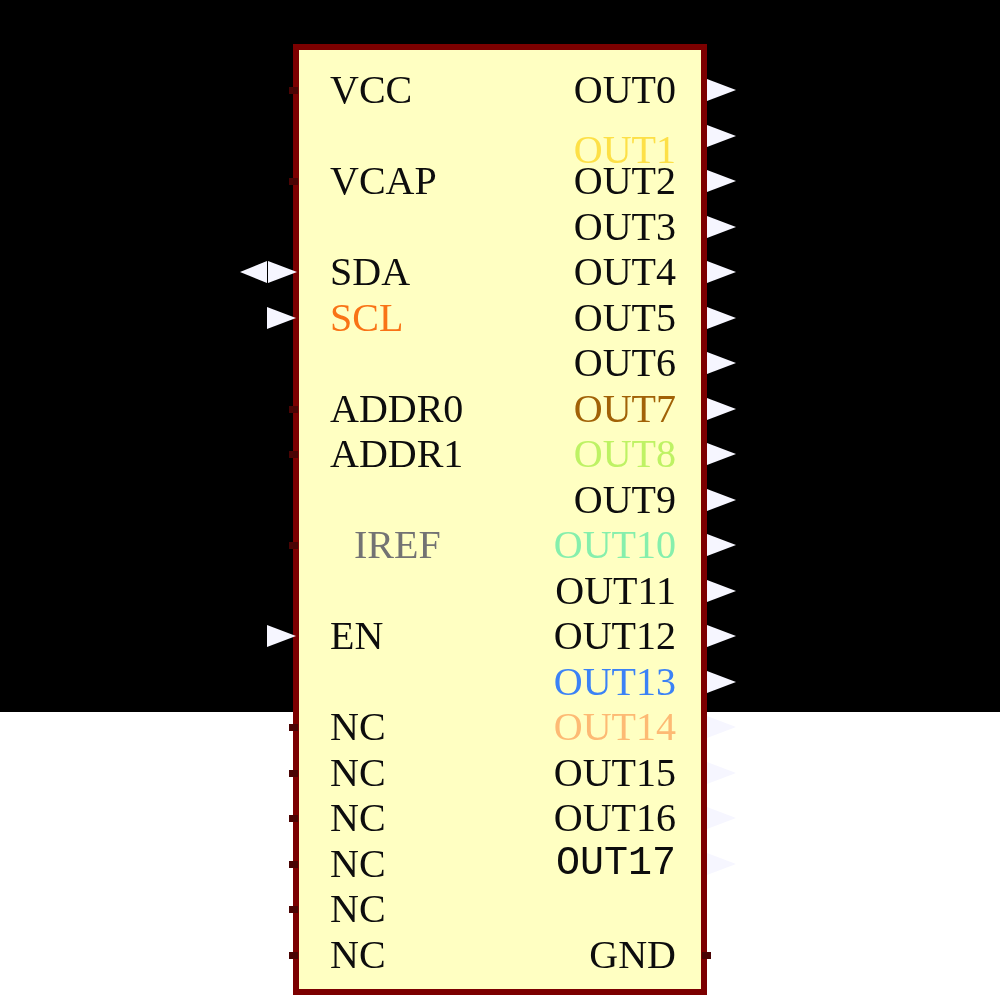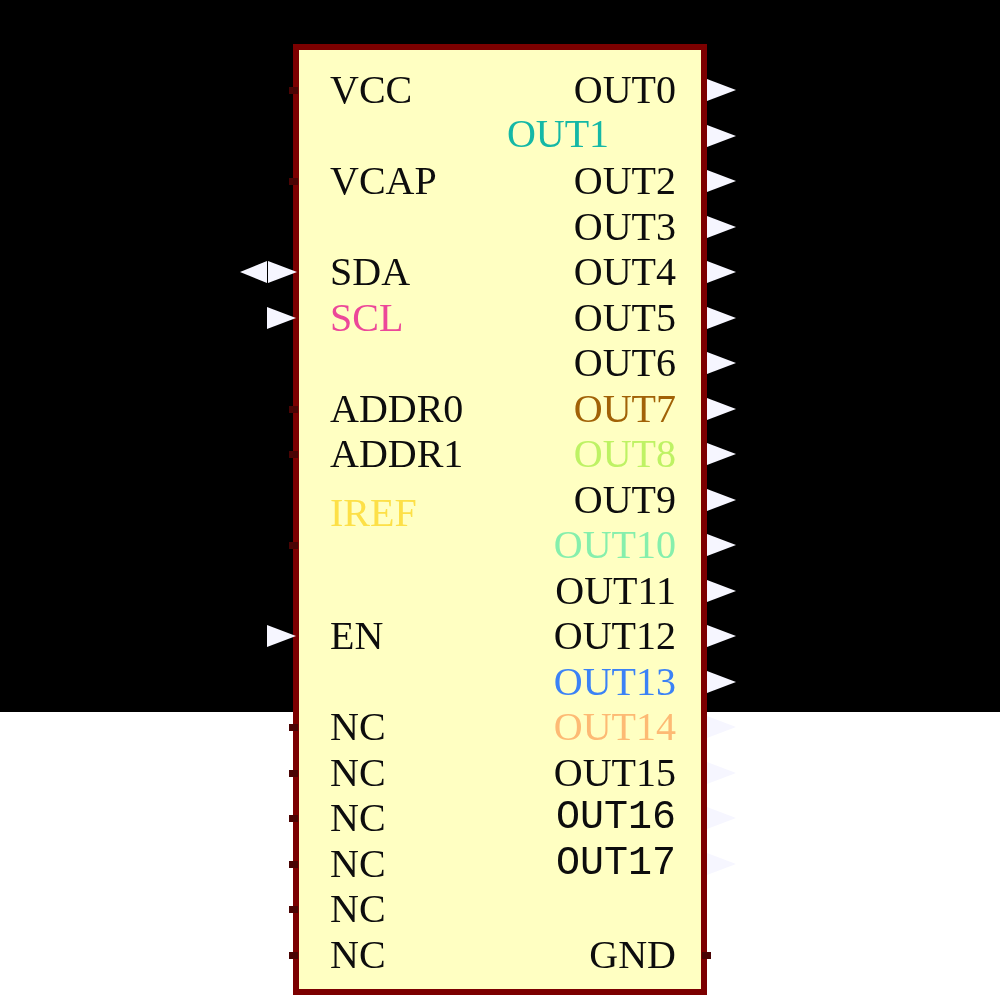--- a/index.html
+++ b/index.html
@@ -33,45 +33,45 @@
 <div id="canvas" style="background: rgb(0, 0, 0);">
   <div id="chip-body" style="background: rgb(255, 255, 194); border-color: rgb(124, 0, 0);"></div>
   <div id="pins">
       <div class="pin-label left" style="top: 67px; color: rgb(13, 13, 13);">VCC</div>
       <div class="stub" style="left: 289px; top: 87px;"></div>
       <div class="pin-label left" style="top: 158px; color: rgb(13, 13, 13);">VCAP</div>
       <div class="stub" style="left: 289px; top: 178px;"></div>
       <div class="pin-label left" style="top: 249px; color: rgb(13, 13, 13);">SDA</div>
       <div class="tri-left" style="left: 240px; top: 261px;"></div>
       <div class="tri-right" style="left: 268px; top: 261px;"></div>
-      <div class="pin-label left" style="top: 294.5px; color: #ec4899;">SCL</div>
+      <div class="pin-label left" style="top: 294.5px; color: #f97316;">SCL</div>
       <div class="tri-right" style="left: 267px; top: 306.5px;"></div>
       <div class="pin-label left" style="top: 385.5px; color: rgb(13, 13, 13);">ADDR0</div>
       <div class="stub" style="left: 289px; top: 405.5px;"></div>
       <div class="pin-label left" style="top: 431px; color: rgb(13, 13, 13);">ADDR1</div>
       <div class="stub" style="left: 289px; top: 451px;"></div>
-      <div class="pin-label left" style="top: 490px; color: #fde047;">IREF</div>
+      <div class="pin-label left" style="top: 522px; color: #737373; margin-left: 24px;">IREF</div>
       <div class="stub" style="left: 289px; top: 542px;"></div>
       <div class="pin-label left" style="top: 613px; color: rgb(13, 13, 13);">EN</div>
       <div class="tri-right" style="left: 267px; top: 625px;"></div>
       <div class="pin-label left" style="top: 704px; color: rgb(13, 13, 13);">NC</div>
       <div class="stub" style="left: 289px; top: 724px;"></div>
       <div class="pin-label left" style="top: 749.5px; color: rgb(13, 13, 13);">NC</div>
       <div class="stub" style="left: 289px; top: 769.5px;"></div>
       <div class="pin-label left" style="top: 795px; color: rgb(13, 13, 13);">NC</div>
       <div class="stub" style="left: 289px; top: 815px;"></div>
       <div class="pin-label left" style="top: 840.5px; color: rgb(13, 13, 13);">NC</div>
       <div class="stub" style="left: 289px; top: 860.5px;"></div>
       <div class="pin-label left" style="top: 886px; color: rgb(13, 13, 13);">NC</div>
       <div class="stub" style="left: 289px; top: 906px;"></div>
       <div class="pin-label left" style="top: 931.5px; color: rgb(13, 13, 13);">NC</div>
       <div class="stub" style="left: 289px; top: 951.5px;"></div>
       <div class="pin-label right" style="top: 67px; color: rgb(13, 13, 13);">OUT0</div>
       <div class="tri-right" style="left: 707px; top: 79px;"></div>
-      <div class="pin-label right" style="top: 111px; color: #14b8a6; text-align: center;">OUT1</div>
+      <div class="pin-label right" style="top: 127px; color: #fde047;">OUT1</div>
       <div class="tri-right" style="left: 707px; top: 124.5px;"></div>
       <div class="pin-label right" style="top: 158px; color: rgb(13, 13, 13);">OUT2</div>
       <div class="tri-right" style="left: 707px; top: 170px;"></div>
       <div class="pin-label right" style="top: 203.5px; color: rgb(13, 13, 13);">OUT3</div>
       <div class="tri-right" style="left: 707px; top: 215.5px;"></div>
       <div class="pin-label right" style="top: 249px; color: rgb(13, 13, 13);">OUT4</div>
       <div class="tri-right" style="left: 707px; top: 261px;"></div>
       <div class="pin-label right" style="top: 294.5px; color: rgb(13, 13, 13);">OUT5</div>
       <div class="tri-right" style="left: 707px; top: 306.5px;"></div>
       <div class="pin-label right" style="top: 340px; color: rgb(13, 13, 13);">OUT6</div>
@@ -87,20 +87,20 @@
       <div class="pin-label right" style="top: 567.5px; color: rgb(13, 13, 13);">OUT11</div>
       <div class="tri-right" style="left: 707px; top: 579.5px;"></div>
       <div class="pin-label right" style="top: 613px; color: rgb(13, 13, 13);">OUT12</div>
       <div class="tri-right" style="left: 707px; top: 625px;"></div>
       <div class="pin-label right" style="top: 658.5px; color: #3b82f6;">OUT13</div>
       <div class="tri-right" style="left: 707px; top: 670.5px;"></div>
       <div class="pin-label right" style="top: 704px; color: #fdba74;">OUT14</div>
       <div class="tri-right" style="left: 707px; top: 716px;"></div>
       <div class="pin-label right" style="top: 749.5px; color: rgb(13, 13, 13);">OUT15</div>
       <div class="tri-right" style="left: 707px; top: 761.5px;"></div>
-      <div class="pin-label right" style="top: 795px; color: rgb(13, 13, 13); font-family: Liberation Mono, monospace;">OUT16</div>
+      <div class="pin-label right" style="top: 795px; color: rgb(13, 13, 13);">OUT16</div>
       <div class="tri-right" style="left: 707px; top: 807px;"></div>
       <div class="pin-label right" style="top: 840.5px; color: rgb(13, 13, 13); font-family: Liberation Mono, monospace;">OUT17</div>
       <div class="tri-right" style="left: 707px; top: 852.5px;"></div>
       <div class="pin-label right" style="top: 931.5px; color: rgb(13, 13, 13);">GND</div>
       <div class="stub" style="left: 702px; top: 951.5px;"></div>
     </div>
 </div>
 
 </body></html>

